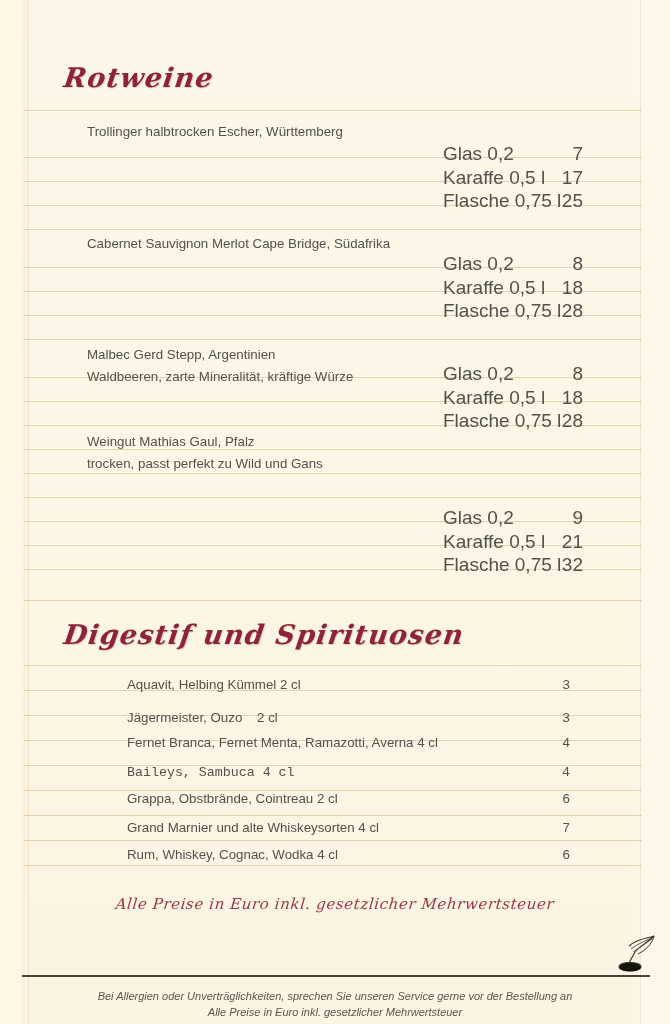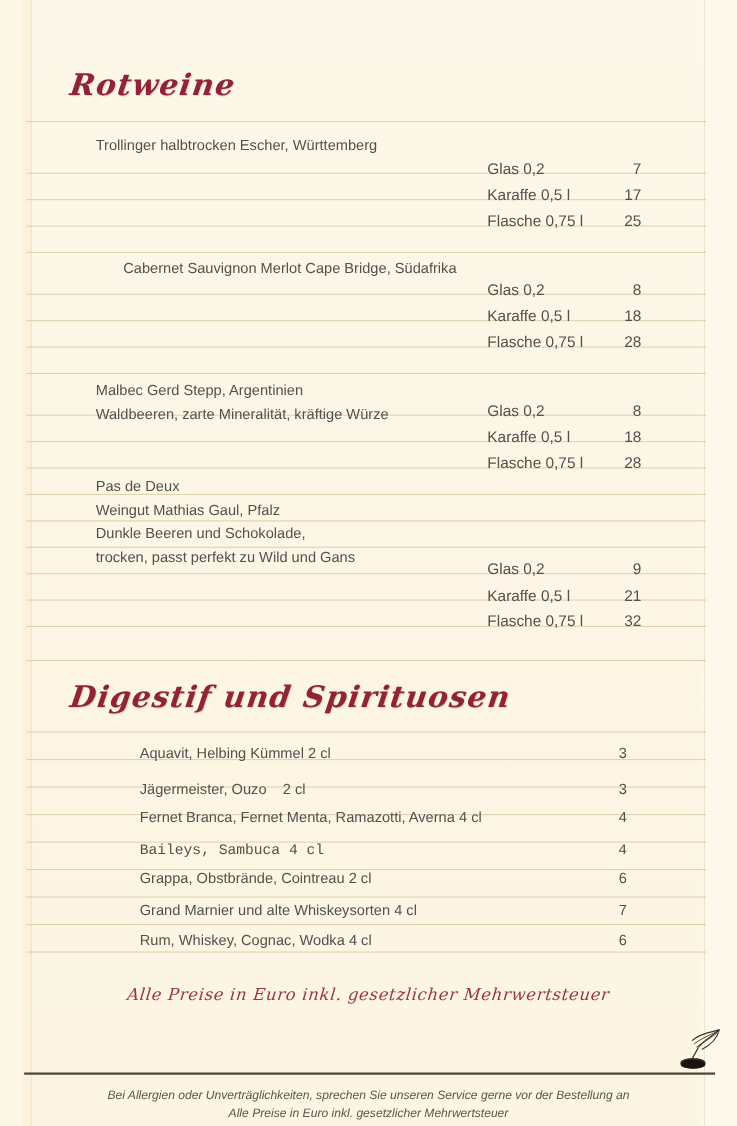--- a/index.html
+++ b/index.html
@@ -102,21 +102,21 @@
   .serves {
     position: absolute;
     left: 443px;
     width: 200px;
   }
   .serve-row {
     position: relative;
     height: 23.5px;
     line-height: 23.5px;
     color: #53514c;
-    font-size: 14px;
+    font-size: 19px;
   }
   .serve-label {
     position: absolute;
     left: 0;
     white-space: nowrap;
   }
   .serve-price {
     position: absolute;
     left: 118px;
     width: 22px;
@@ -246,21 +246,21 @@
             <span class="serve-label">Karaffe 0,5 l</span>
             <span class="serve-price">17</span>
           </div>
           <div class="serve-row">
             <span class="serve-label">Flasche 0,75 l</span>
             <span class="serve-price">25</span>
           </div>
         </div>
       </div>
       <div class="entry" style="top: 0px;">
-        <div class="desc" style="top: 233px; margin-left: 25px;">
+        <div class="desc" style="top: 233px;">
           <div>Cabernet Sauvignon Merlot Cape Bridge, Südafrika</div>
         </div>
         <div class="serves" style="top: 252px;">
           <div class="serve-row">
             <span class="serve-label">Glas 0,2</span>
             <span class="serve-price">8</span>
           </div>
           <div class="serve-row">
             <span class="serve-label">Karaffe 0,5 l</span>
             <span class="serve-price">18</span>
@@ -286,23 +286,21 @@
             <span class="serve-price">18</span>
           </div>
           <div class="serve-row">
             <span class="serve-label">Flasche 0,75 l</span>
             <span class="serve-price">28</span>
           </div>
         </div>
       </div>
       <div class="entry" style="top: 0px;">
         <div class="desc" style="top: 431px;">
-          <div>Pas de Deux</div>
           <div>Weingut Mathias Gaul, Pfalz</div>
-          <div>Dunkle Beeren und Schokolade,</div>
           <div>trocken, passt perfekt zu Wild und Gans</div>
         </div>
         <div class="serves" style="top: 506px;">
           <div class="serve-row">
             <span class="serve-label">Glas 0,2</span>
             <span class="serve-price">9</span>
           </div>
           <div class="serve-row">
             <span class="serve-label">Karaffe 0,5 l</span>
             <span class="serve-price">21</span>

